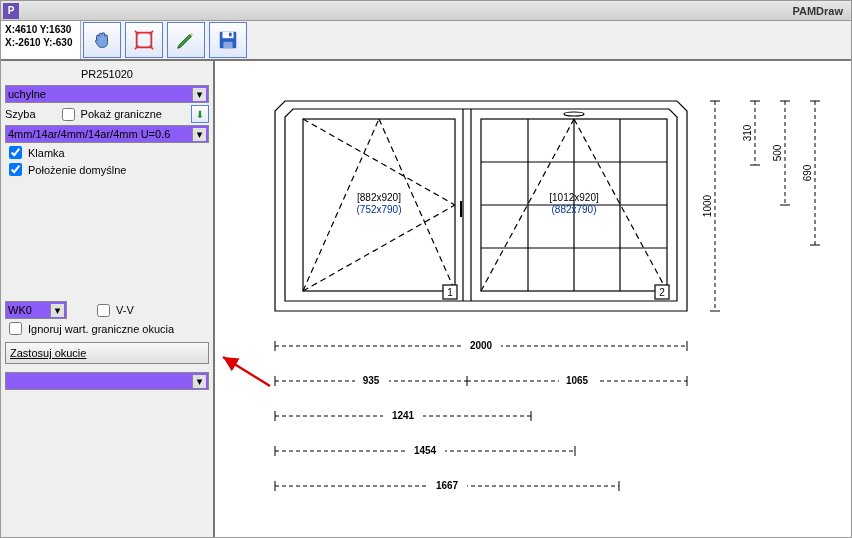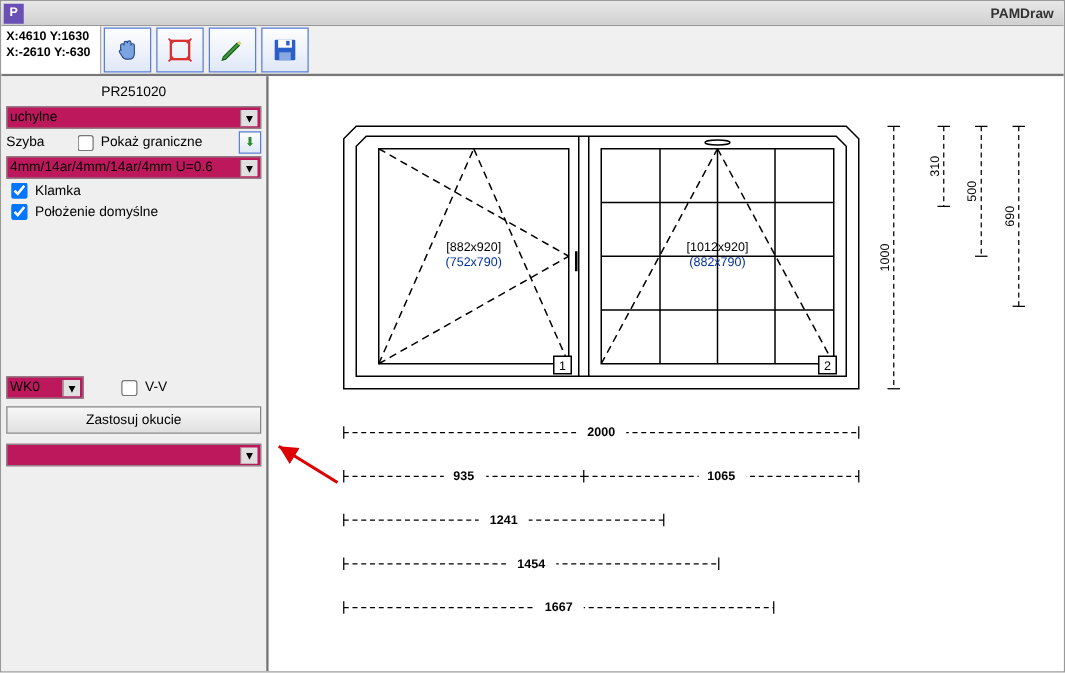--- a/index.html
+++ b/index.html
@@ -79,27 +79,28 @@
     border: 1px solid #5a7fd8;
     background: linear-gradient(#fdfdfd,#e0e8f8);
     display:flex;align-items:center;justify-content:center;
     cursor:pointer;
     font-size:10px;
   }
   .apply-btn {
     border: 1px solid #888;
     background: linear-gradient(#f8f8f8,#e0e0e0);
     padding: 4px;
-    text-align: center;
+    text-align: left;
     cursor: pointer;
     margin-top:4px;
+    text-decoration:underline;
   }
   .select-box {
     display:flex; align-items:center;
-    border:1px solid #888; background:#be185d;
+    border:1px solid #888; background:#8b5cf6;
     height:18px; padding:0 2px;
   }
   .select-box .drop { margin-left:auto; background:#e0e0e0; border-left:1px solid #888; width:14px; text-align:center; cursor:pointer;}
   .canvas-area {
     flex: 1;
     position: relative;
     background: #fff;
   }
   .canvas-area svg { position:absolute; inset:0; }
   .arrow {
@@ -189,20 +190,24 @@
       <div class="select-box" style="width:62px">
         <span>WK0</span>
         <span class="drop">▾</span>
       </div>
       <label class="check" style="margin-left:10px">
         <input type="checkbox" style="">
         <span>V-V</span>
       </label>
     </div>
 
+    <label class="check">
+      <input type="checkbox" style="">
+      <span>Ignoruj wart. graniczne okucia</span>
+    </label>
 
     <div class="apply-btn">Zastosuj okucie</div>
 
     <div class="select-box" style="margin-top:6px">
       <span></span>
       <span class="drop">▾</span>
     </div>
   </div>
 
   <div class="canvas-area">

